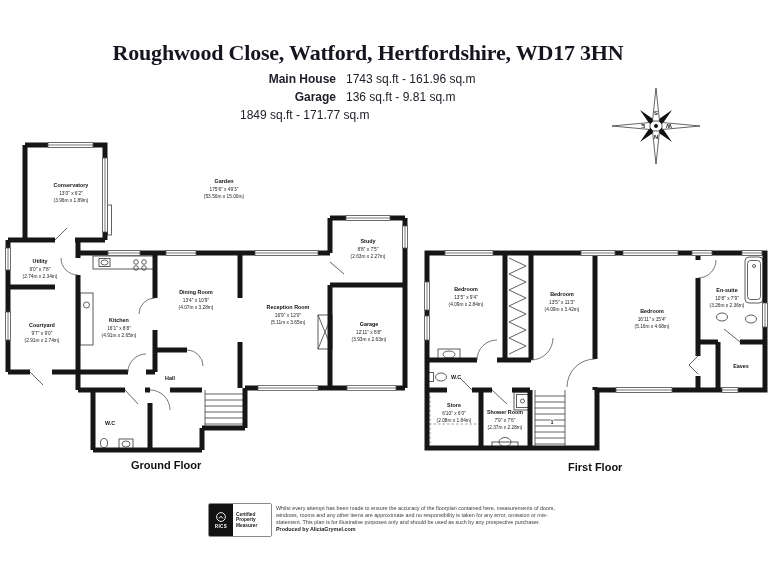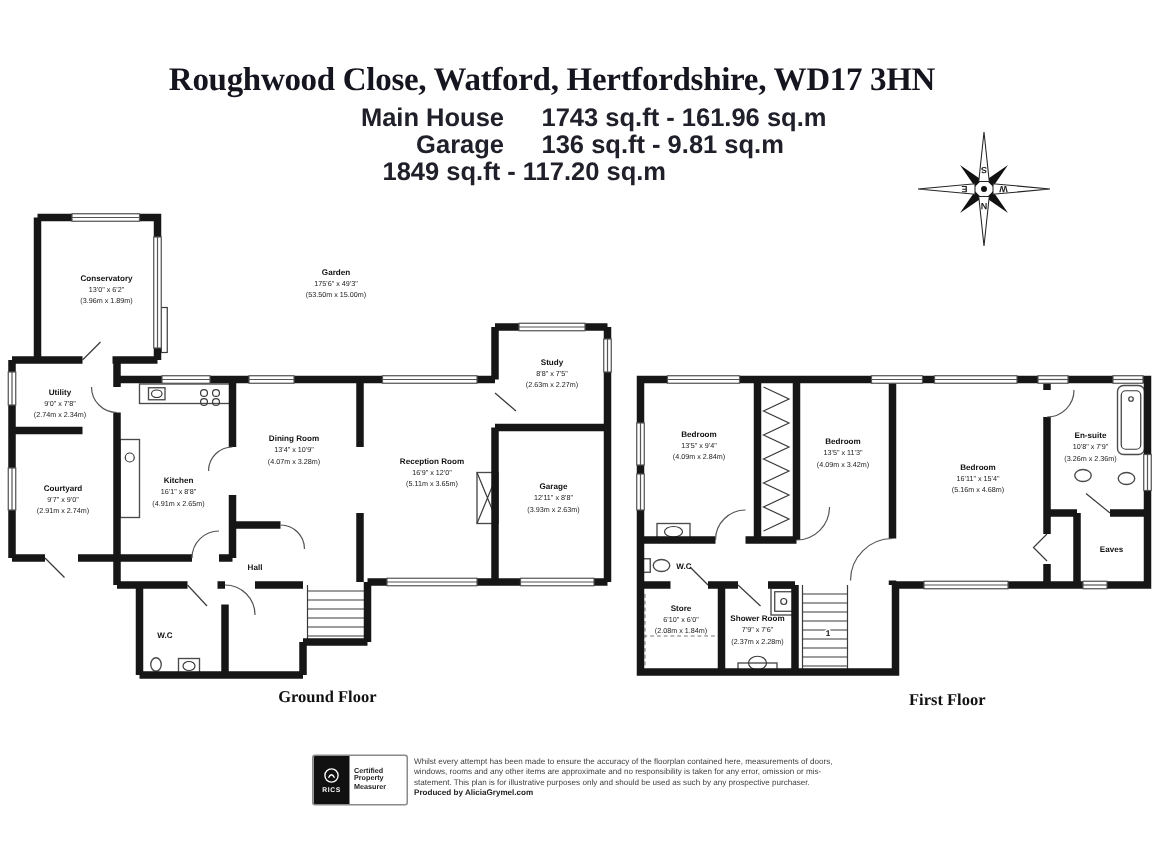--- a/index.html
+++ b/index.html
@@ -2,25 +2,25 @@
 <html><head>
 <meta charset="utf-8">
 <style>
   html,body { margin:0; padding:0; background:#fff; }
   .page { position:relative; width:768px; height:576px; background:#fff; overflow:hidden;
           font-family:"Liberation Sans", sans-serif; color:#111; }
   .title { position:absolute; top:40px; left:0; width:736px; text-align:center;
            font-family:"Liberation Serif", serif; font-weight:700; font-size:22px;
            letter-spacing:-0.2px; color:#15151f; }
   .areas { position:absolute; top:70px; left:230px; }
-  .area-row { display:flex; font-size:17px; line-height:18px; color:#20202a; }
+  .area-row { display:flex; font-size:12px; line-height:18px; color:#20202a; }
   .area-label { width:106px; text-align:right; font-weight:700; }
-  .area-value { margin-left:25px; font-weight:700; }
-  .caption { position:absolute; width:120px; text-align:right; font-weight:700;
-             font-size:11px; color:#111;font-family:Liberation Serif, serif; }
+  .area-value { margin-left:10px; font-weight:400; }
+  .caption { position:absolute; width:120px; text-align:left; font-weight:700;
+             font-size:11px; color:#111; }
   svg.plan { position:absolute; left:0; top:0; }
   svg.compass { position:absolute; left:608px; top:84px; }
 
   .wall   { stroke:#161616; stroke-width:5; fill:none; stroke-linecap:butt; }
   .thin   { stroke:#3a3a3a; stroke-width:0.8; fill:none; }
   .fix    { stroke:#4a4a4a; stroke-width:0.9; fill:#fff; }
   .arc    { stroke:#555; stroke-width:0.8; fill:none; }
   .dash   { stroke:#777; stroke-width:0.7; fill:none; stroke-dasharray:2.5 2; }
   .win    { fill:#fff; stroke:#555; stroke-width:0.8; }
   .winline{ stroke:#555; stroke-width:0.8; }
@@ -51,21 +51,21 @@
   <div class="areas">
     <div class="area-row">
       <span class="area-label">Main House</span>
       <span class="area-value">1743 sq.ft - 161.96 sq.m</span>
     </div>
     <div class="area-row">
       <span class="area-label">Garage</span>
       <span class="area-value">136 sq.ft - 9.81 sq.m</span>
     </div>
     <div class="area-row">
-      <span class="area-value">1849 sq.ft - 117.20 sq.m</span>
+      <span class="area-value">1849 sq.ft - 171.77 sq.m</span>
     </div>
   </div>
 
   <svg class="compass" width="96" height="84" viewBox="-48 -42 96 84">
     <g transform="rotate(180)">
       <polygon points="16,-16 6,-1.5 1.5,-6" fill="#111"></polygon>
       <polygon points="-16,-16 -6,-1.5 -1.5,-6" fill="#111"></polygon>
       <polygon points="16,16 6,1.5 1.5,6" fill="#111"></polygon>
       <polygon points="-16,16 -6,1.5 -1.5,6" fill="#111"></polygon>
       <polygon points="0,-38 3.5,-5 -3.5,-5" fill="#fff" stroke="#222" stroke-width="0.7"></polygon>
@@ -317,21 +317,21 @@
 
       <text class="rname" x="505" y="414">Shower Room</text>
       <text class="rdim" x="505" y="421.5">7'9" x 7'6"</text>
       <text class="rdim" x="505" y="429">(2.37m x 2.28m)</text>
 
       <text class="stair" x="552" y="424">1</text>
     </g>
   </svg>
 
   <div class="caption" style="left:131px; top:459px;">Ground Floor</div>
-  <div class="caption" style="left:537px; top:461px;">First Floor</div>
+  <div class="caption" style="left:568px; top:461px;">First Floor</div>
 
   <div class="rics">
     <div class="rics-black">
       <svg width="12" height="12" viewBox="0 0 12 12">
         <circle cx="6" cy="6" r="4.4" fill="none" stroke="#fff" stroke-width="0.9"></circle>
         <path d="M4,7.5 Q6,3.5 8,7.5" fill="none" stroke="#fff" stroke-width="0.9"></path>
       </svg>
       <div class="rics-brand">RICS</div>
     </div>
     <div class="rics-lines">

